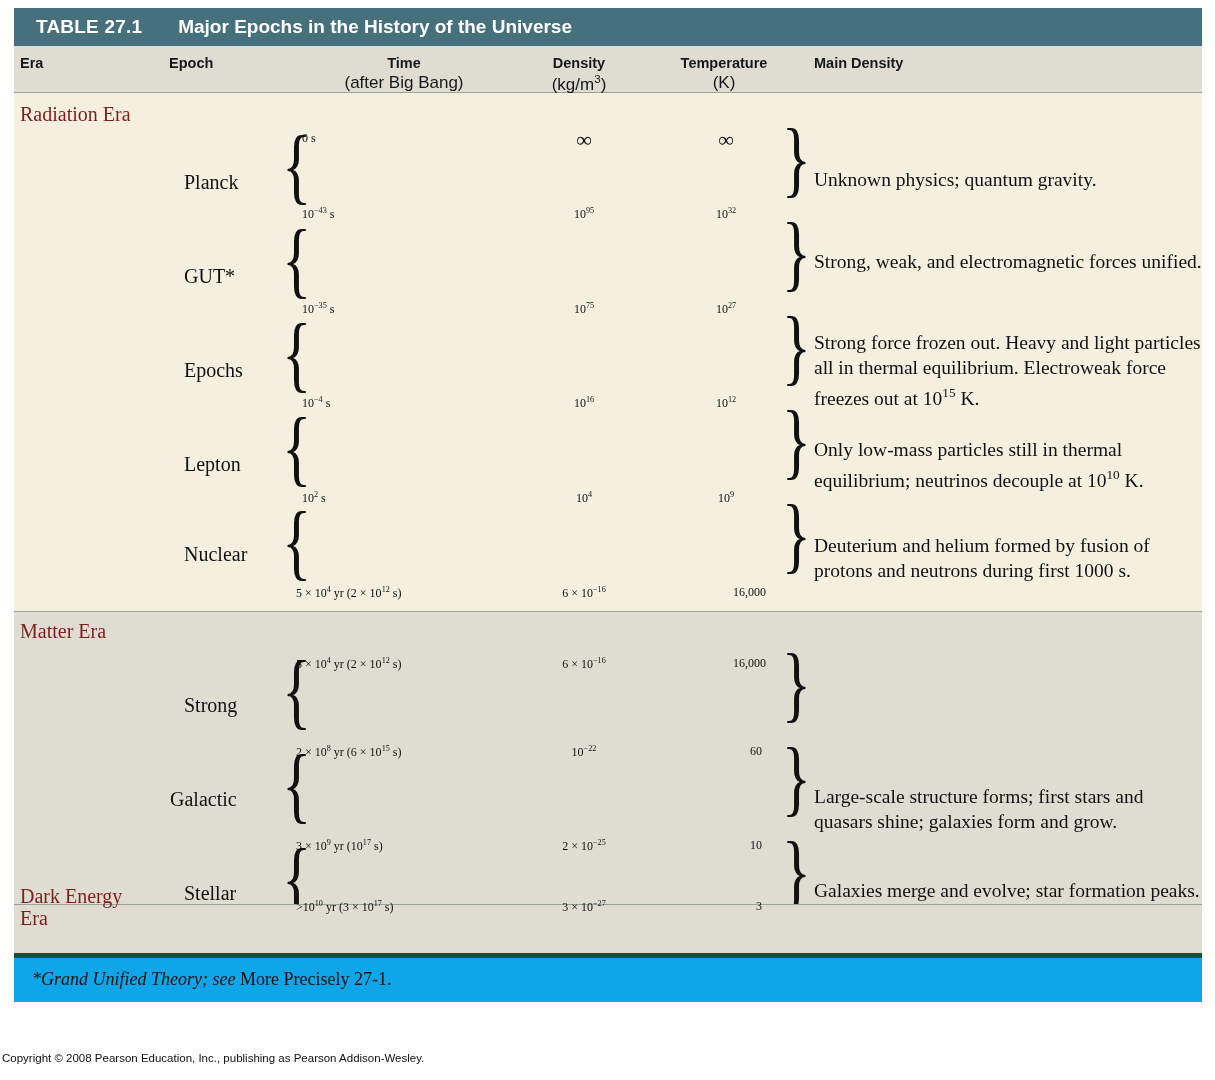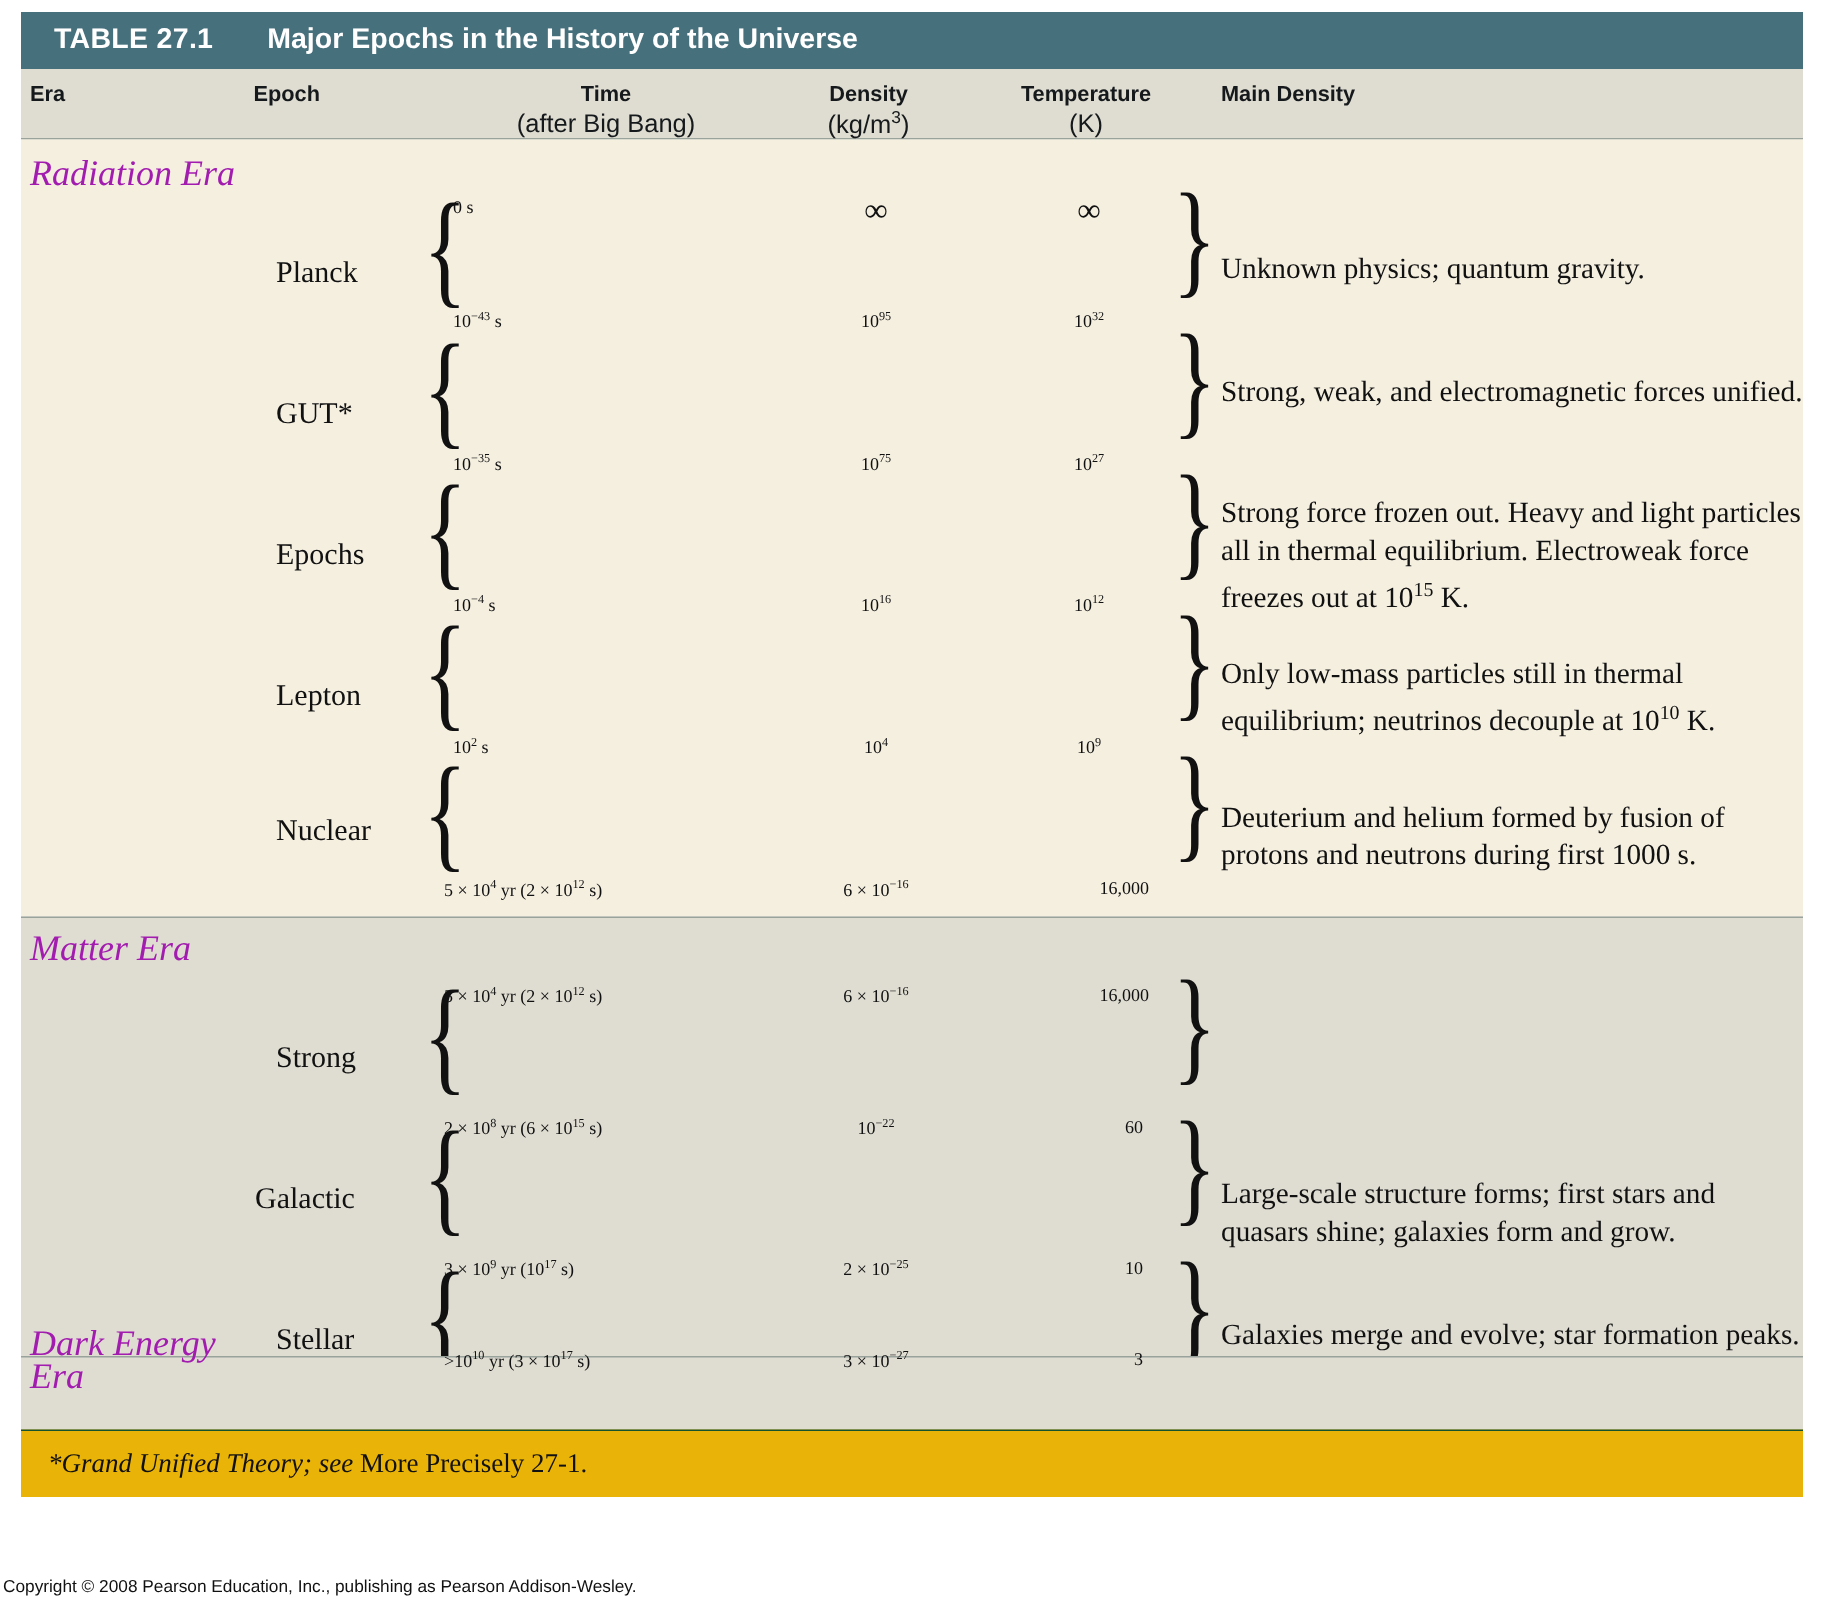--- a/index.html
+++ b/index.html
@@ -62,31 +62,30 @@
   }
   .head-center { text-align: center; }
 
   
   .section {
     position: relative;
   }
   .sect-radiation { background: #f5efe0; height: 518px; }
   .sect-matter    { background: #dfddd2; height: 292px; }
   .sect-dark      { background: #dfddd2; height: 48px; border-top: 1px solid #9aa29c; }
-  .sect-foot      { background: #eab308; height: 44px; border-top: 1px solid #14532d; }
+  .sect-foot      { background: #0ea5e9; height: 44px; border-top: 5px solid #14532d; }
 
   .divider-strong { border-top: 1px solid #9aa29c; }
 
   .era-label {
     position: absolute;
     left: 6px;
     font-family: "Liberation Serif", serif;
-    font-style: italic;
-    font-size: 24px;
-    color: #a21caf;
+    font-size: 20px;
+    color: #7f1d1d;
   }
   .epoch-label {
     position: absolute;
     font-family: "Liberation Serif", serif;
     font-size: 20px;
     color: #111;
   }
   .val {
     position: absolute;
     font-family: "Liberation Serif", serif;

